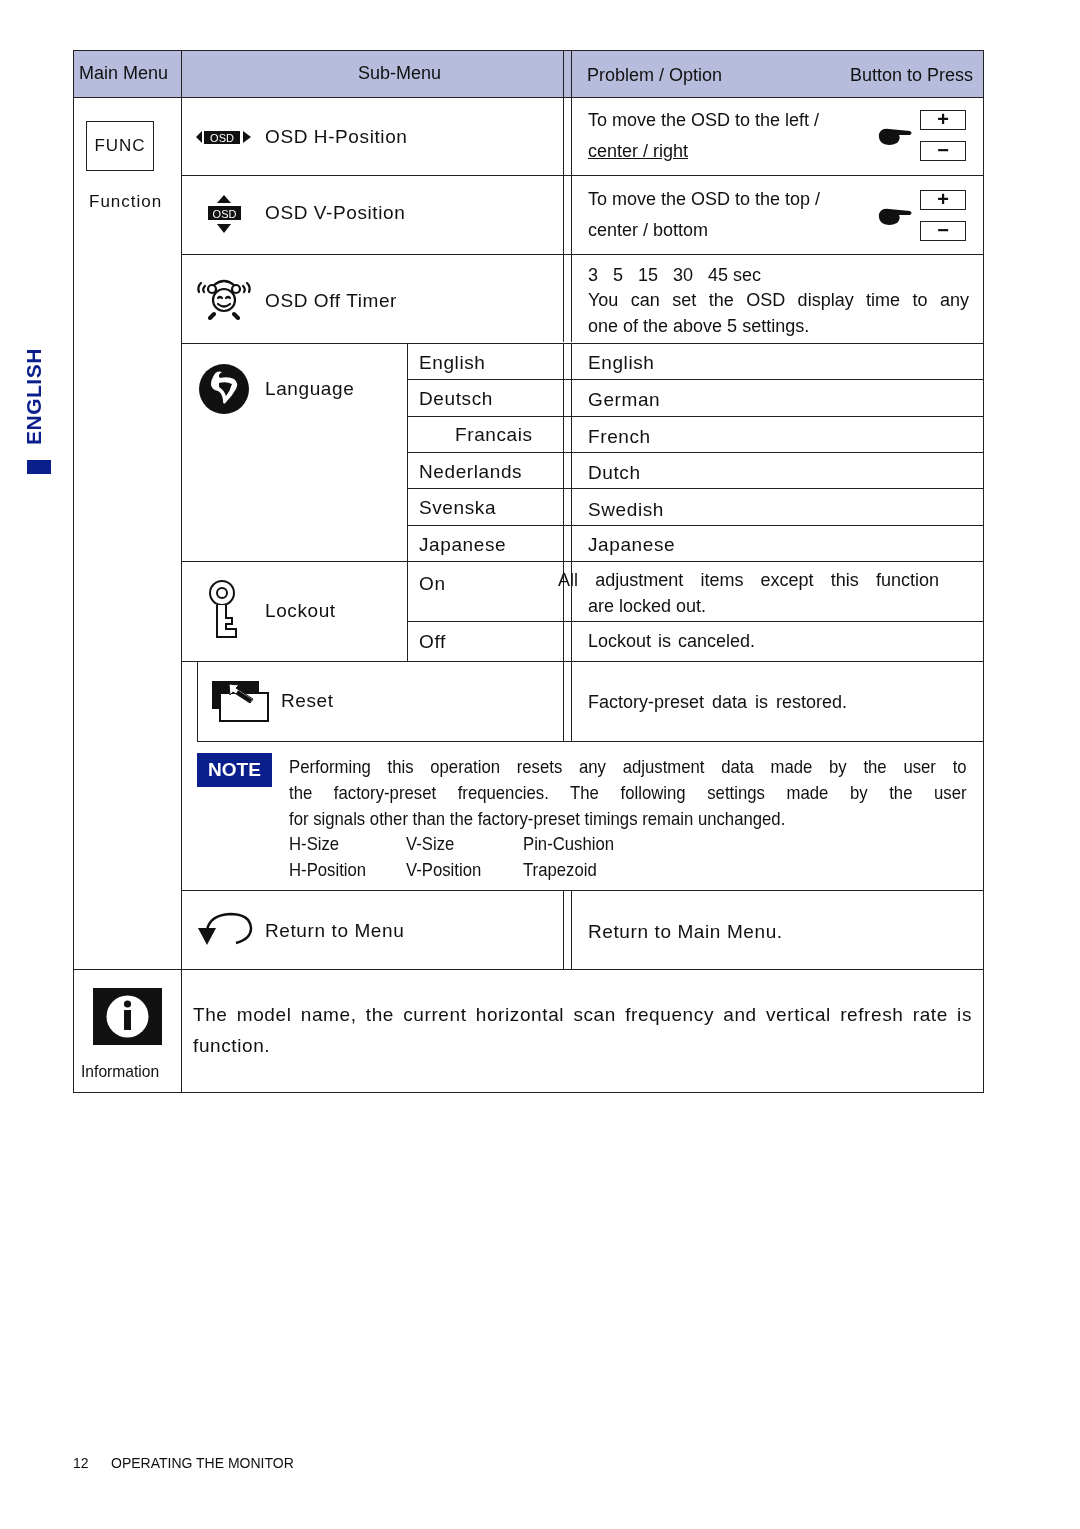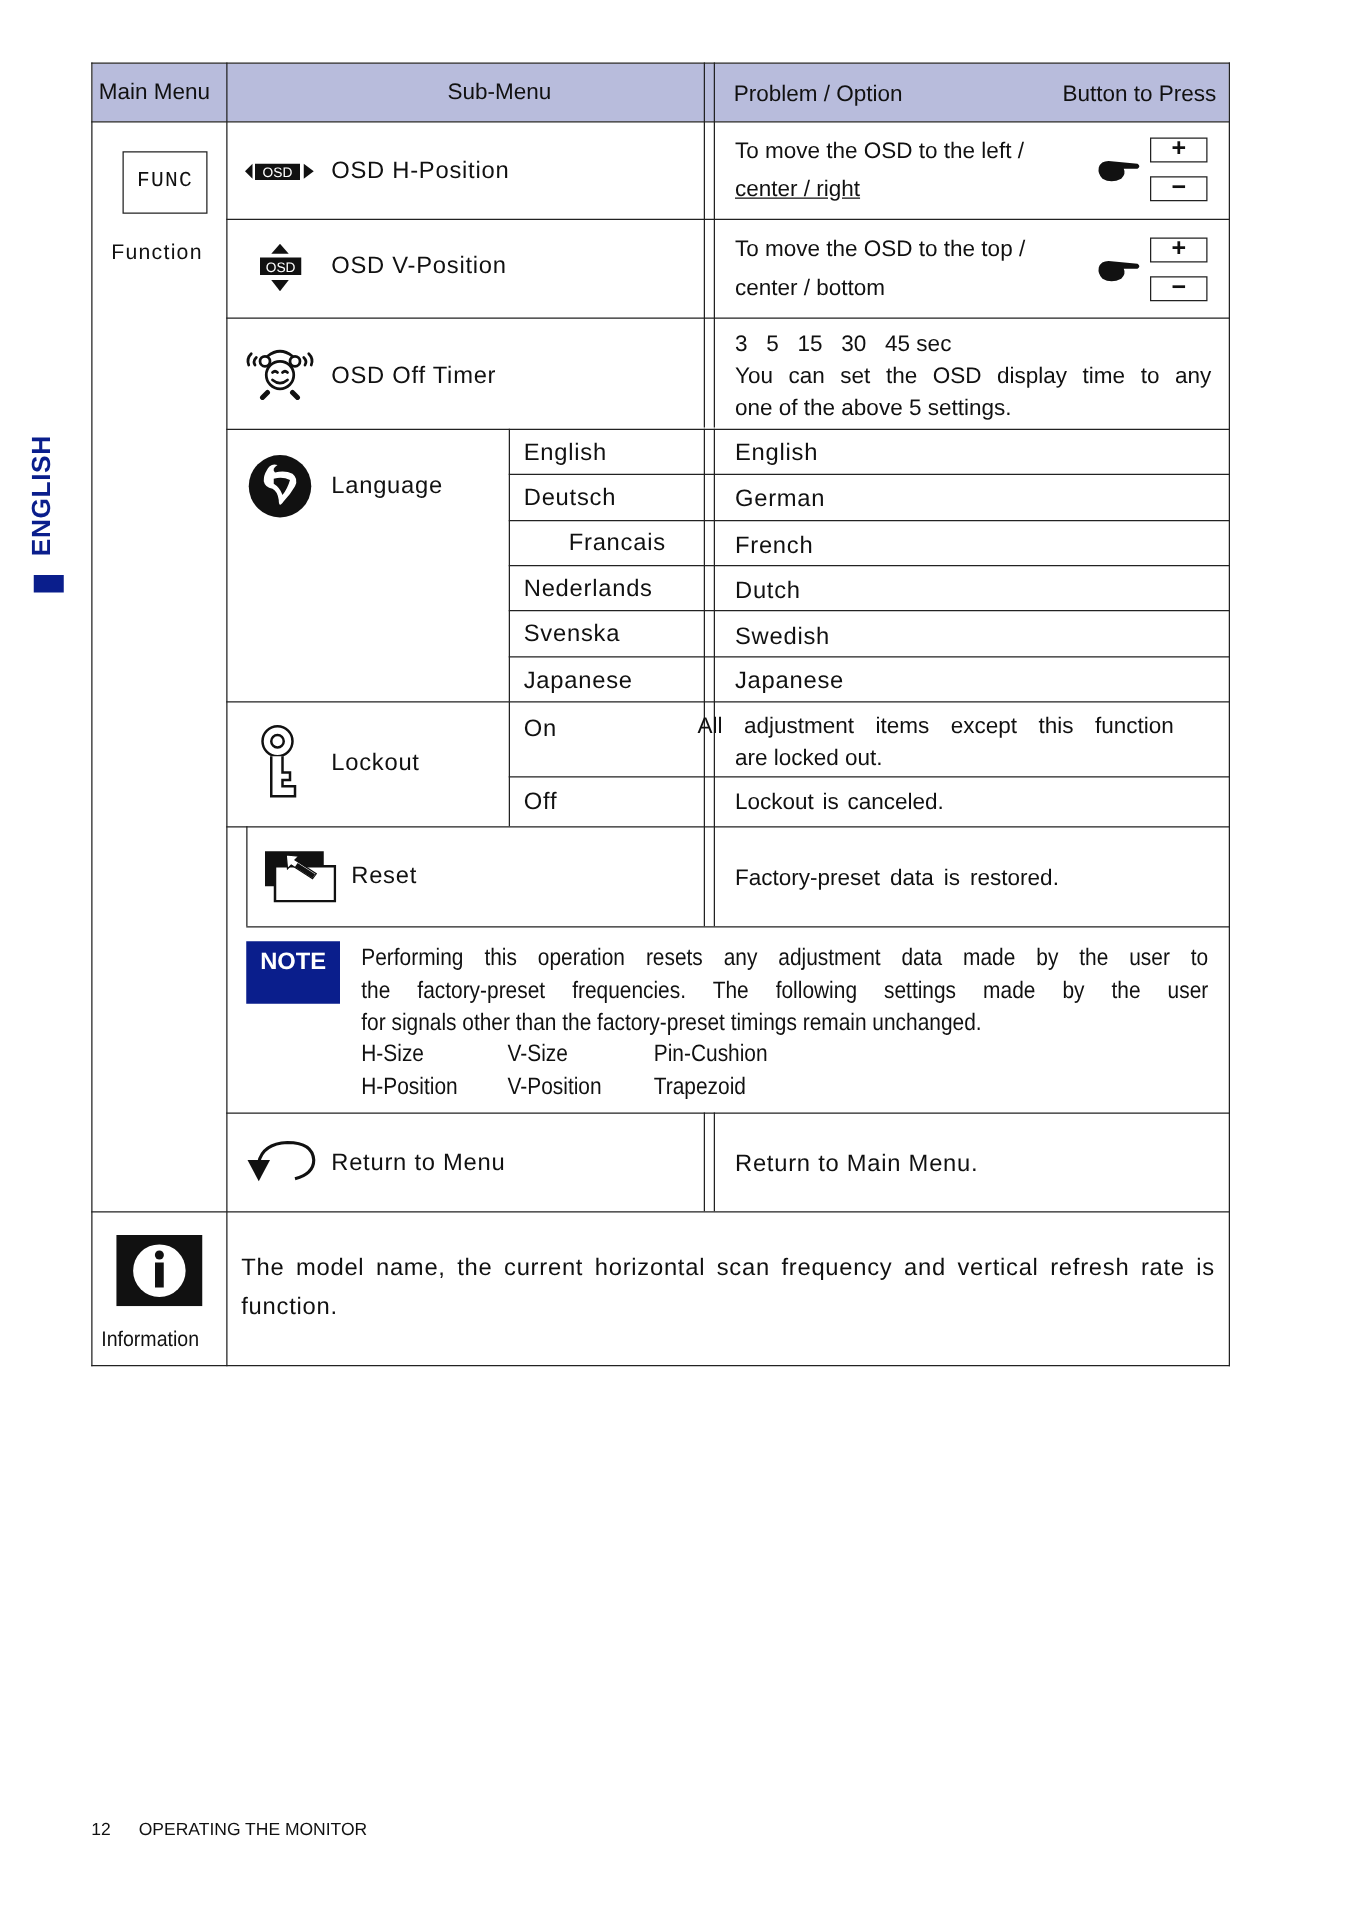--- a/index.html
+++ b/index.html
@@ -68,21 +68,21 @@
 
   <div class="line-h" style="left:181px;top:890px;width:803px;"></div>
   <div class="line-h" style="left:73px;top:969px;width:911px;"></div>
 </div>
 
 <div class="abs t18" style="left:79px;top:63px;">Main Menu</div>
 <div class="abs t18" style="left:326px;top:63px;margin-left:32px;">Sub-Menu</div>
 <div class="abs t18" style="left:587px;top:65px;">Problem / Option</div>
 <div class="abs t18" style="left:828px;top:65px;margin-left:22px;">Button to Press</div>
 
-<div class="func" style="left:98px;top:121px;width:66px;height:48px;line-height:48px;font-family:Liberation Mono, monospace;">FUNC</div>
+<div class="func" style="left:86px;top:121px;width:66px;height:48px;line-height:48px;">FUNC</div>
 <div class="abs" style="left:89px;top:192px;font-size:17px;letter-spacing:1px;">Function</div>
 
 <div>
   <div class="abs" style="left:196px;top:129px;width:56px;height:16px;">
     <svg width="56" height="16" viewBox="0 0 56 16">
       <polygon points="0,8 6,2 6,14" fill="#111"></polygon>
       <rect x="8" y="2" width="36" height="13" fill="#111"></rect>
       <text x="26" y="12.5" font-size="11" fill="#fff" text-anchor="middle" font-family="Liberation Sans, sans-serif">OSD</text>
       <polygon points="55,8 47,2 47,14" fill="#111"></polygon>
     </svg>
@@ -191,21 +191,21 @@
       <rect x="1" y="1" width="47" height="28" fill="#111"></rect>
       <rect x="9" y="13" width="48" height="28" fill="#fff" stroke="#111" stroke-width="2"></rect>
       <path d="M18 4 L28 5 L25 8 L42 19 L39 23 L22 12 L19 15 Z" fill="#fff" stroke="#111" stroke-width="1"></path>
       <path d="M26 12 L40 21" stroke="#111" stroke-width="4"></path>
     </svg>
   </div>
   <div class="abs t19" style="left:281px;top:690px;">Reset</div>
 </div>
 <div class="abs t18" style="left:588px;top:692px;word-spacing:3px;">Factory-preset data is restored.</div>
 
-<div class="note" style="left:197px;top:753px;width:75px;height:50px;">NOTE</div>
+<div class="note" style="left:197px;top:753px;width:75px;height:34px;">NOTE</div>
 <div class="abs cond" style="left:289px;top:756px;">
   <div class="justify" style="width:770px;">Performing this operation resets any adjustment data made by the user to</div>
 </div>
 <div class="abs cond" style="left:289px;top:782px;">
   <div class="justify" style="width:770px;">the factory-preset frequencies. The following settings made by the user</div>
 </div>
 <div class="abs cond" style="left:289px;top:808px;">for signals other than the factory-preset timings remain unchanged.</div>
 <div>
   <div class="abs cond" style="left:289px;top:833px;">H-Size</div>
   <div class="abs cond" style="left:406px;top:833px;">V-Size</div>

